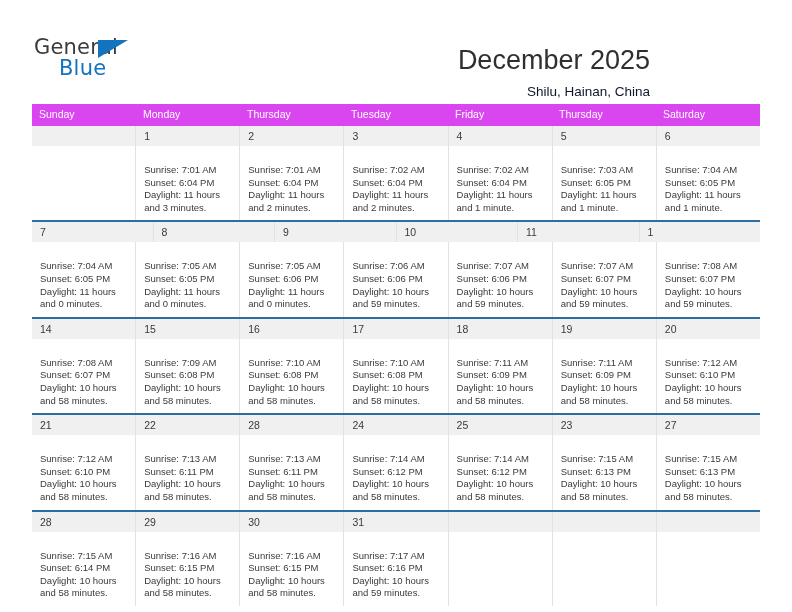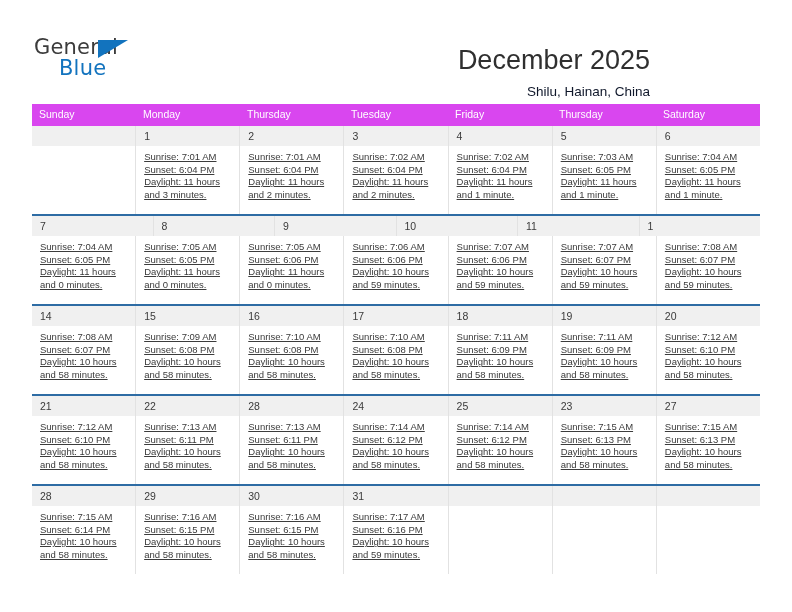--- a/index.html
+++ b/index.html
@@ -139,24 +139,23 @@
     line-height: 14px;
     border-left: 1px solid #e2e2e2;
     height: 20px;
   }
   .num-cell:first-child {
     border-left: 0;
   }
   .day-cell {
     flex: 1 1 0;
     box-sizing: border-box;
-    padding: 5px 5px 6px 8px;
+    padding: 18px 5px 6px 8px;
     border-left: 1px solid #e2e2e2;
     min-height: 68px;
-    text-decoration: underline;
   }
   .day-cell:first-child {
     border-left: 0;
   }
   .day-line {
     font-size: 9.5px;
     color: #3a3a3a;
     line-height: 12.6px;
     white-space: nowrap;
   }

